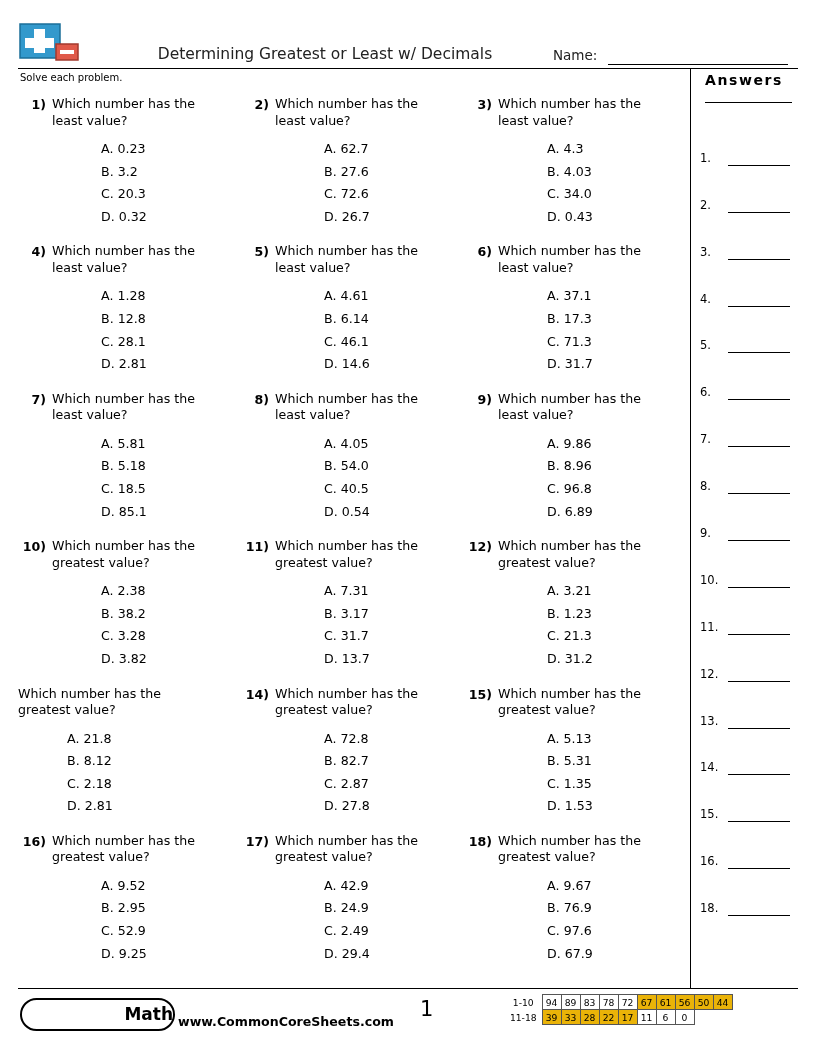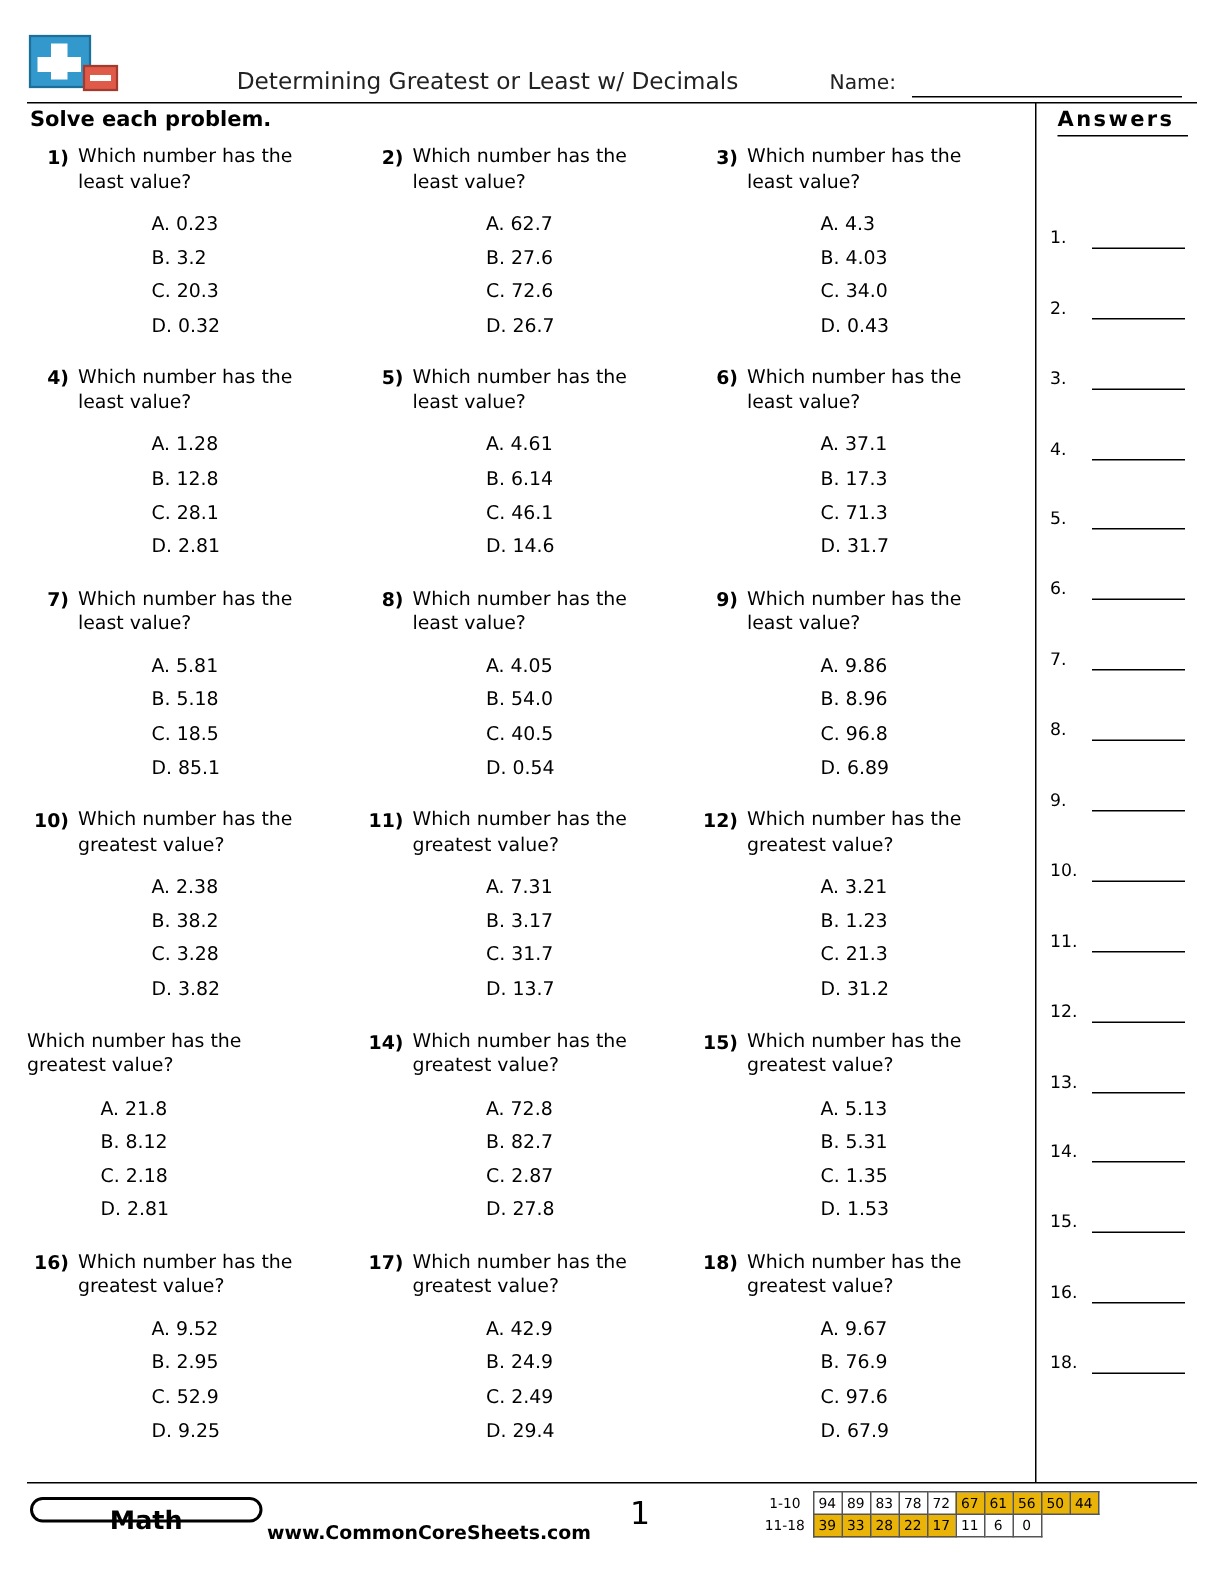--- a/index.html
+++ b/index.html
@@ -63,22 +63,22 @@
   .hr-bottom {
     position: absolute;
     left: 18px; top: 988px;
     width: 780px;
     border-top: 1.6px solid #000;
   }
 
   .instructions {
     position: absolute;
     left: 20px; top: 72px;
-    font-size: 14px;
-    font-weight: bold;
+    font-size: 10px;
+    font-weight: normal;
   }
 
   
   .problems {
     position: absolute;
     left: 18px; top: 96px;
     width: 670px;
   }
   .prow {
     display: flex;
@@ -116,21 +116,21 @@
   }
 
   
   .answers-title {
     position: absolute;
     left: 705px; top: 72px;
     font-size: 14px;
     font-weight: bold;
     letter-spacing: 1.6px;
     border-bottom: 1.6px solid #000;
-    padding-bottom: 2px;
+    padding-bottom: 14px;
     width: 87px;
   }
   .ans-list {
     position: absolute;
     left: 700px; top: 120px;
     width: 100px;
   }
   .ans-item {
     height: 46.9px;
     font-size: 11.5px;
@@ -144,24 +144,24 @@
     position: absolute;
     left: 28px; bottom: 1px;
     width: 62px;
     border-bottom: 1px solid #000;
   }
 
   
   .math-pill {
     position: absolute;
     left: 20px; top: 998px;
-    width: 155px; height: 17px;
+    width: 155px; height: 33px;
     border: 2.2px solid #000;
     border-radius: 17px;
-    text-align: center;
+    text-align: right;
     line-height: 29px;
     font-size: 17px;
     font-weight: bold;
   }
   .site {
     position: absolute;
     left: 178px; top: 1014px;
     font-size: 12.6px;
     font-weight: bold;
   }

